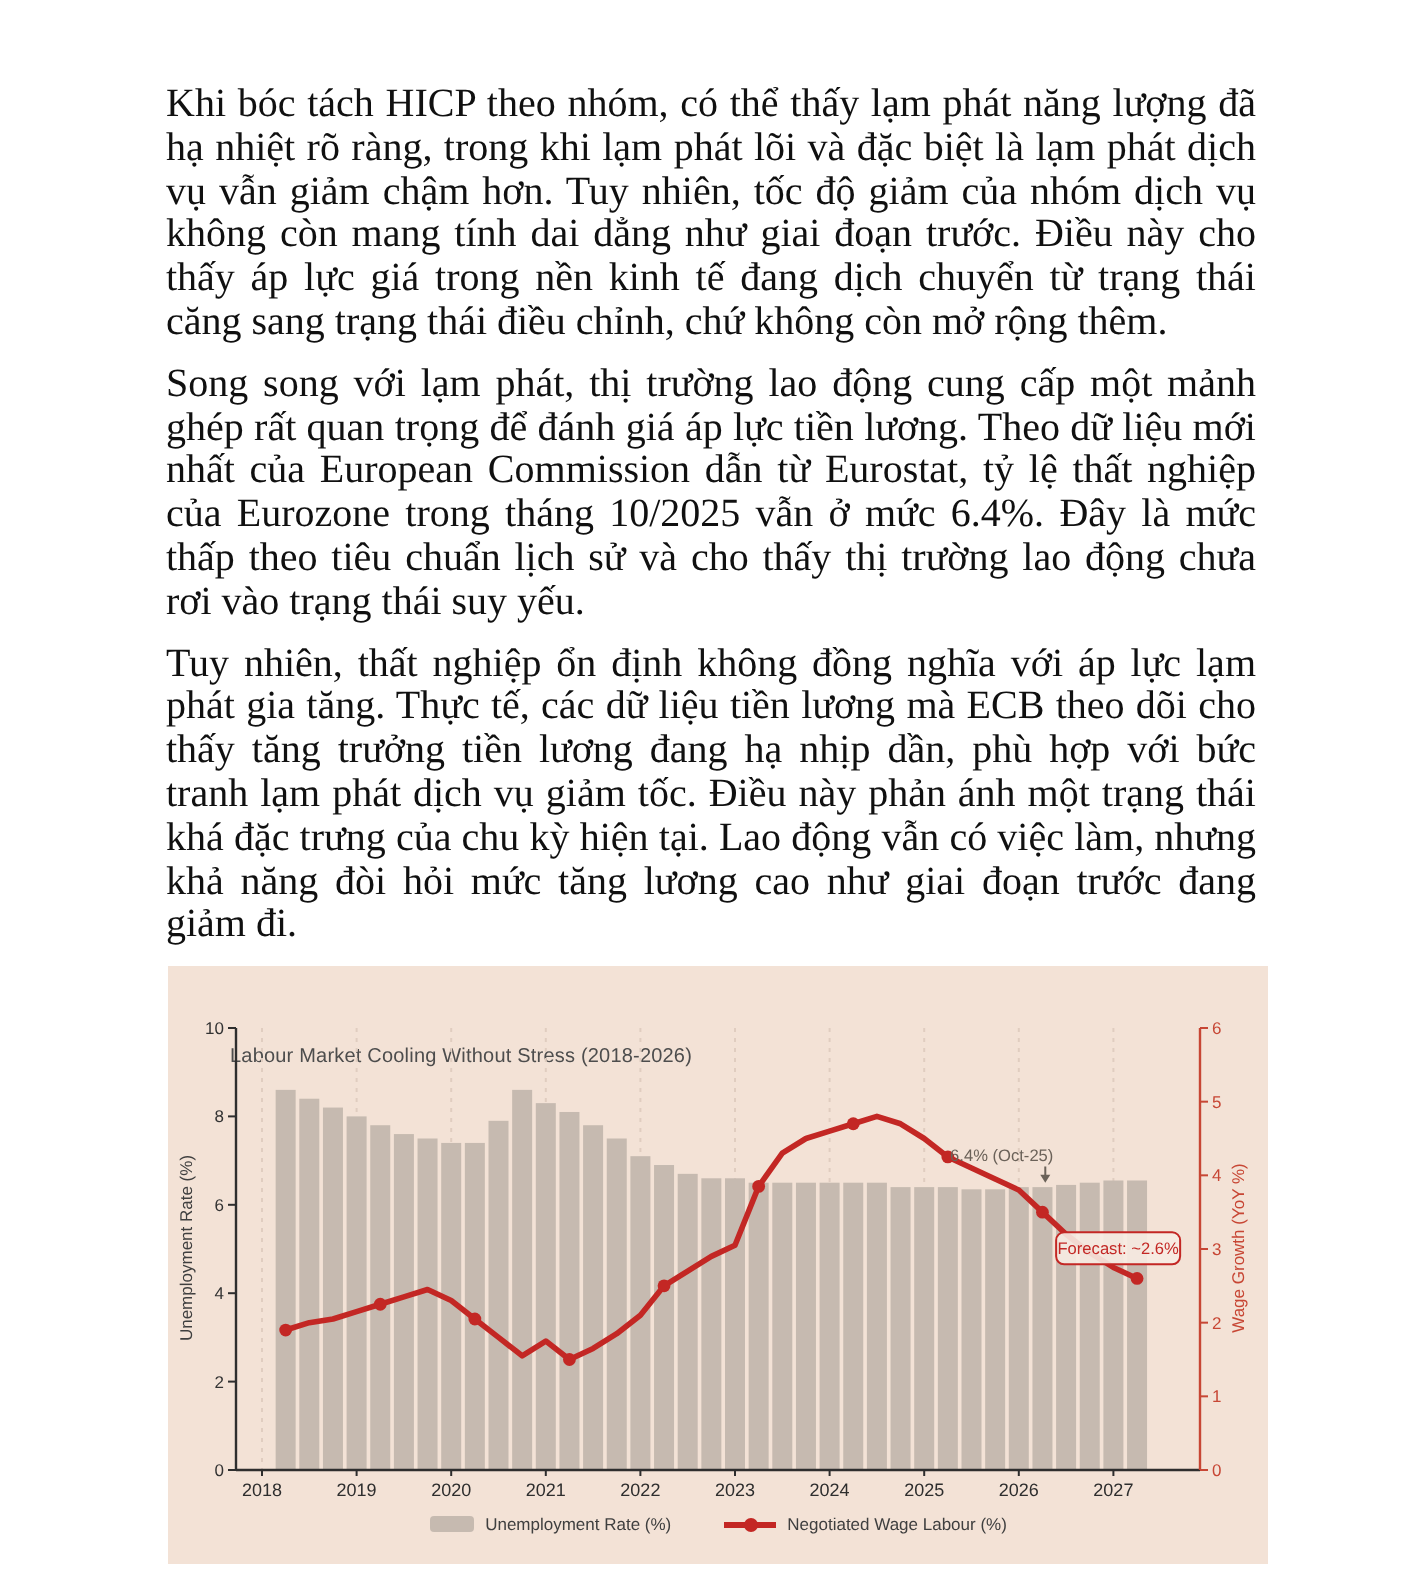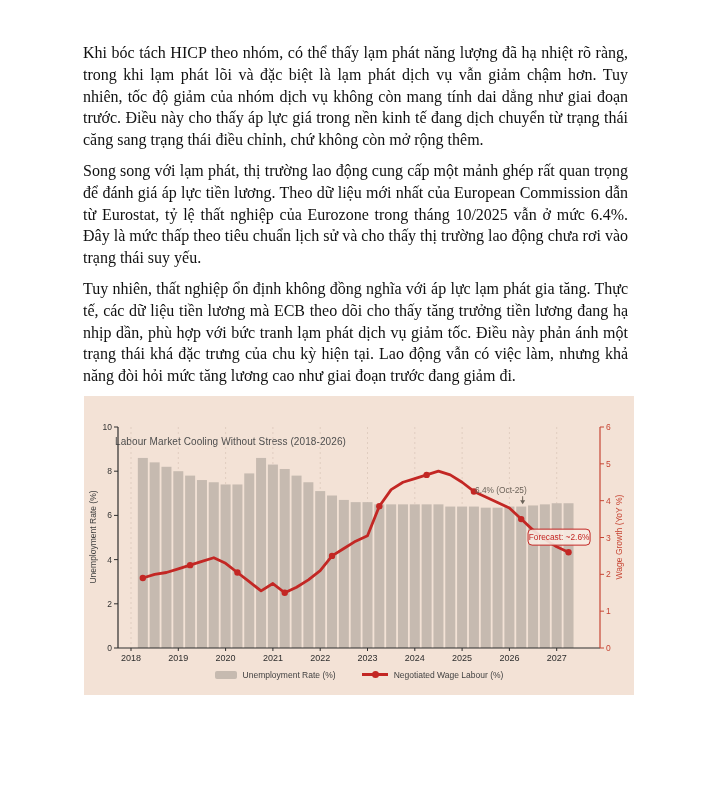--- a/index.html
+++ b/index.html
@@ -1,18 +1,18 @@
 <!DOCTYPE html>
 <html><head>
 <meta charset="utf-8">
 <style>
   html,body{margin:0;padding:0;background:#ffffff;}
   body{width:710px;height:788px;overflow:hidden;font-family:"Liberation Serif",serif;color:#101010;}
   .page{padding:42px 82px 0 83px;}
-  .page p{margin:0 0 9px 0;font-size:16px;line-height:21.8px;text-align:justify;}
+  .page p{margin:0 0 9px 0;font-size:20px;line-height:21.8px;text-align:justify;}
   .chart-card{position:relative;width:550px;height:299px;margin:9px 0 15px 1px;background:#f3e2d6;}
   .chart-title{position:absolute;left:31px;top:5px;font-family:"Liberation Sans",sans-serif;
                font-size:10px;color:#4d4d4d;letter-spacing:.1px;margin-top:35px;}
   .chart-svg{position:absolute;left:0;top:0;}
   .chart-svg text{font-family:"Liberation Sans",sans-serif;}
   .legend{position:absolute;left:0;right:0;top:274px;display:flex;justify-content:center;
           align-items:center;gap:26px;font-family:"Liberation Sans",sans-serif;font-size:8.5px;color:#3f3f3f;}
   .legend-item{display:flex;align-items:center;gap:6px;}
   .legend-swatch{display:inline-block;width:22px;height:8px;border-radius:2px;background:#c6bab0;}
   .legend-line{position:relative;display:inline-block;width:26px;height:9px;}

